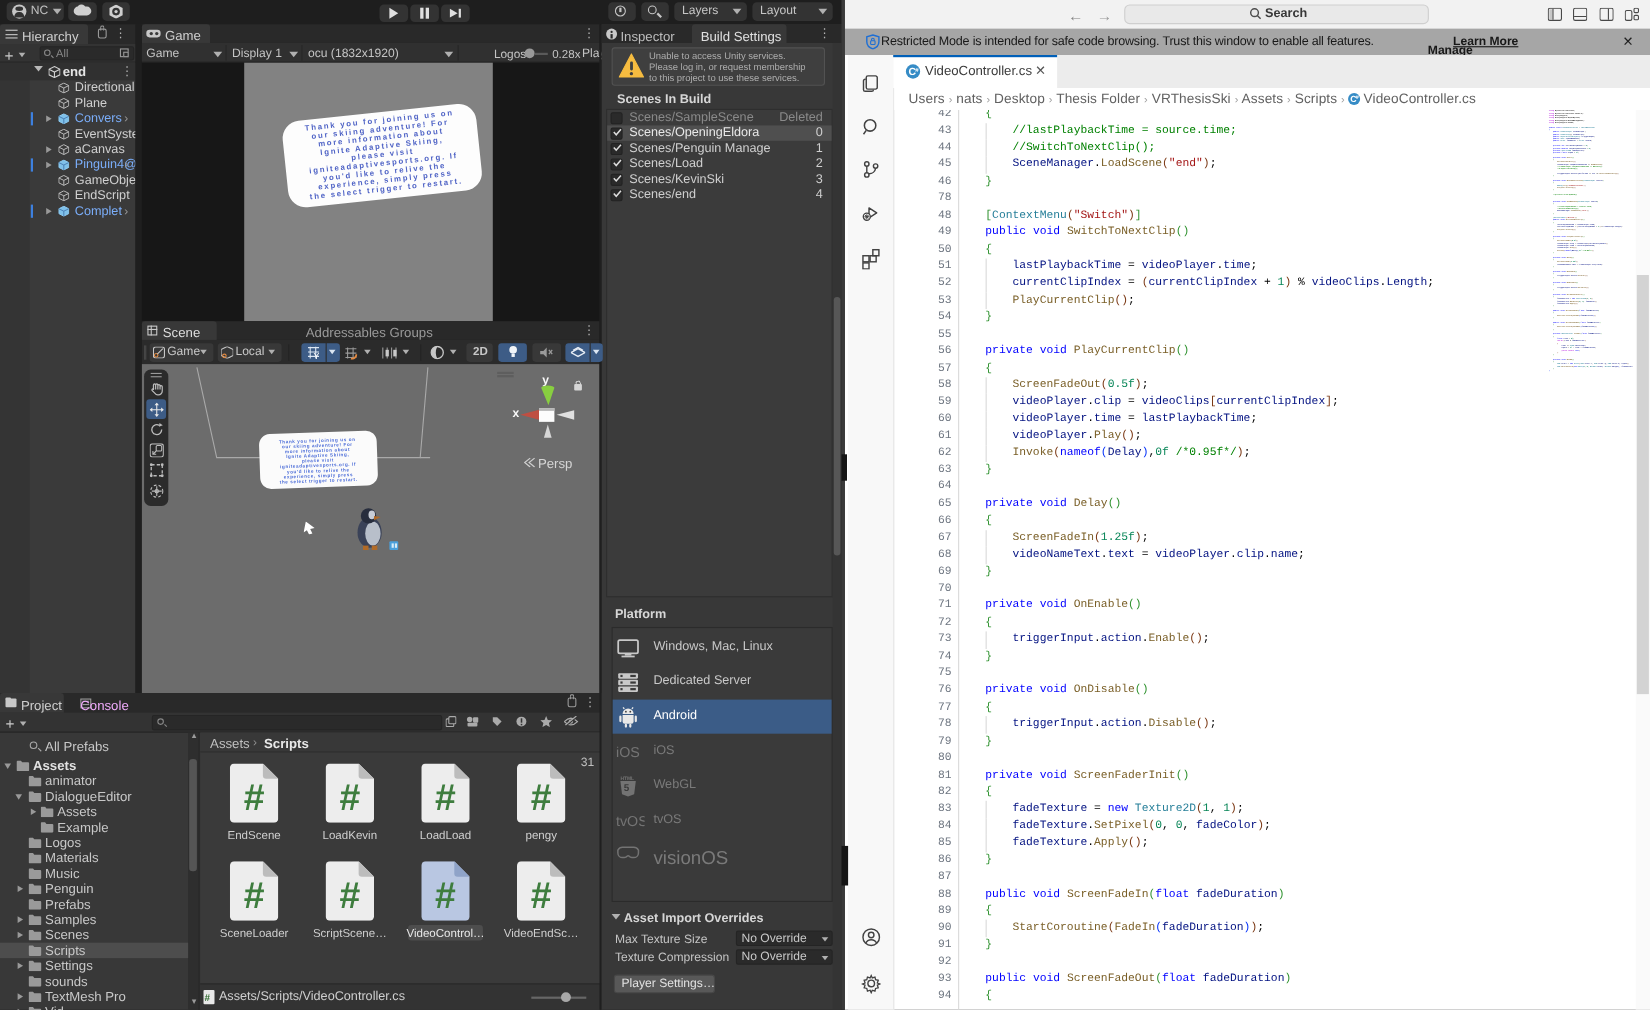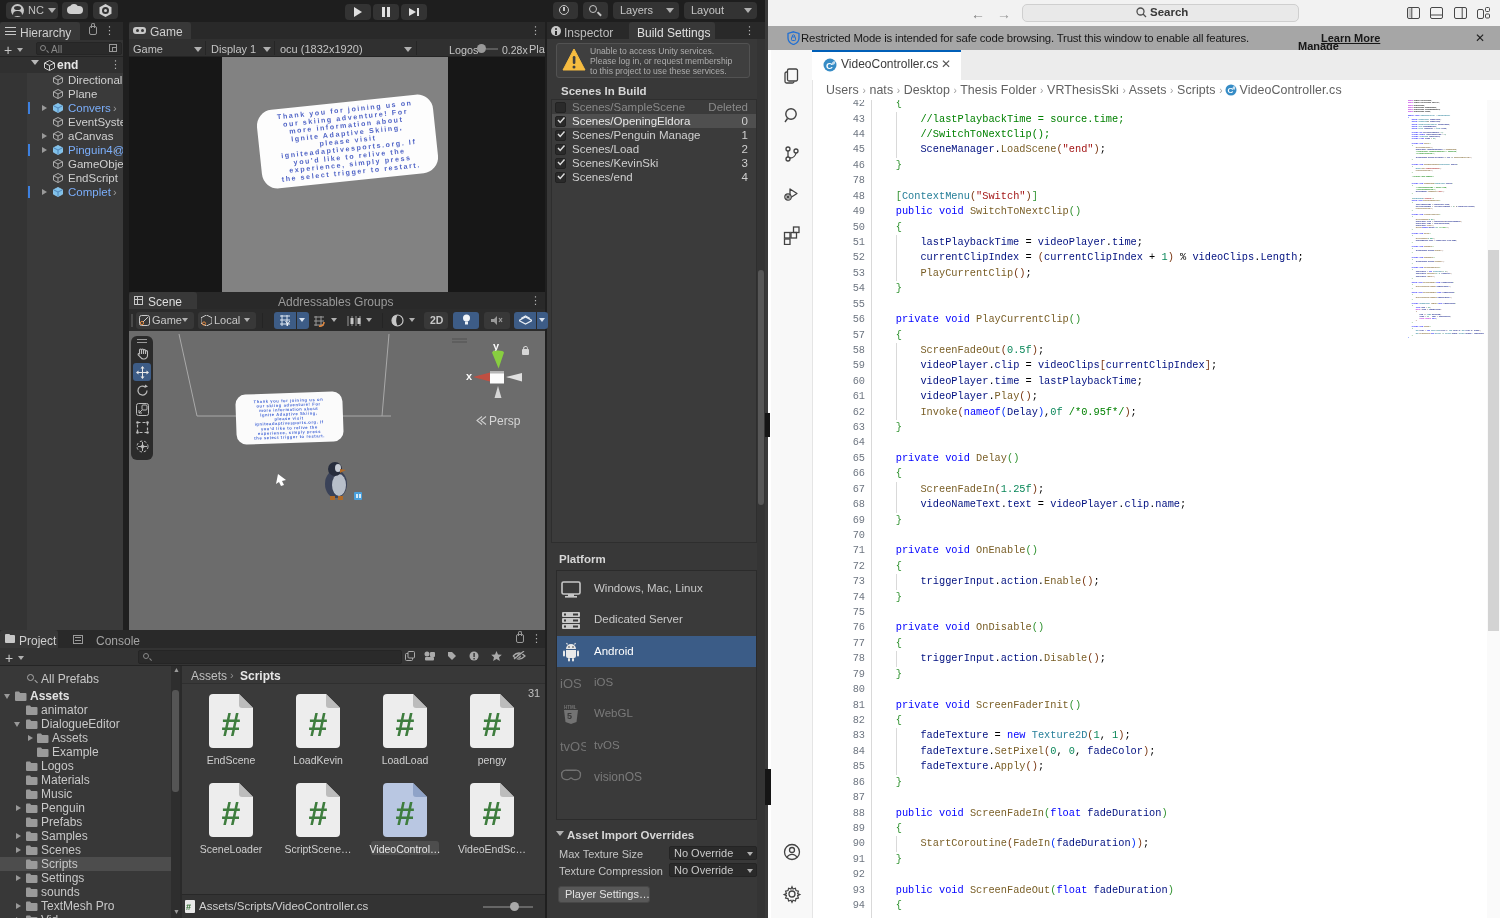--- a/index.html
+++ b/index.html
@@ -163,21 +163,21 @@
 
   <div class="abs" style="left:0;top:630px;width:547px;height:288px;background:#383838"></div>
   <div class="tabrow" style="left:0;top:630px;width:547px;height:18px;background:#292929"></div>
   <div class="utab" style="left:0;width:58px;top:630px;height:18px"></div>
   <div class="abs" style="left:5px;top:635px;width:10px;height:8px;background:#c8c8c8;border-radius:1px"></div>
   <div class="abs" style="left:5px;top:634px;width:5px;height:2px;background:#c8c8c8;border-radius:1px 1px 0 0"></div>
   <div class="abs" style="left:19px;top:634px;font-size:12px;color:#cfcfcf">Project</div>
   <div class="abs" style="left:73px;top:635px;width:10px;height:9px;border:1.2px solid #9a9a9a"></div>
   <div class="abs" style="left:75px;top:637px;width:6px;height:1.2px;background:#9a9a9a"></div>
   <div class="abs" style="left:75px;top:640px;width:6px;height:1.2px;background:#9a9a9a"></div>
-  <div class="abs" style="left:96px;top:634px;font-size:12px;color:#a3a3a3">Console</div>
+  <div class="abs" style="left:73px;top:634px;font-size:12px;color:#f0abfc">Console</div>
   <div class="abs" style="left:516px;top:634px;width:8px;height:9px;border:1.3px solid #999;border-radius:2px"></div>
   <div class="abs" style="left:518px;top:631px;width:4px;height:5px;border:1.3px solid #999;border-bottom:none;border-radius:3px 3px 0 0"></div>
   <div class="kebab" style="left:531px;top:632px">⋮</div>
 
   <div class="abs" style="left:0;top:648px;width:547px;height:18px;background:#333;border-bottom:1px solid #242424"></div>
   <div class="abs" style="left:5px;top:650px;font-size:14px;color:#c8c8c8">+</div>
   <div class="abs" style="left:18px;top:656px;width:0;height:0;border-left:3.5px solid transparent;border-right:3.5px solid transparent;border-top:4.5px solid #b0b0b0"></div>
   <div class="abs" style="left:138px;top:650px;width:264px;height:14px;background:#2a2a2a;border-radius:2px;border:1px solid #252525"></div>
   <div class="abs" style="left:143px;top:653px;width:6px;height:6px;border:1.2px solid #888;border-radius:50%"></div>
   <div class="abs" style="left:149px;top:659px;width:3px;height:1.2px;background:#888;transform:rotate(45deg)"></div>
@@ -776,21 +776,21 @@
       <svg width="26" height="22">
         <text x="0" y="16" font-size="13" fill="#737373" font-family="Liberation Sans">tvOS</text>
       </svg>
     </div>
     <div style="position: absolute; left: 594px; top: 738.5px; font-size: 11.5px; color: rgb(122, 122, 122);">tvOS</div>
     <div style="position: absolute; left: 560px; top: 765.8px; width: 26px; height: 22px;">
       <svg width="26" height="22">
         <path d="M2,8 a6,6 0 0 1 6,-3 h10 a6,6 0 0 1 6,3 v3 a5,5 0 0 1 -5,5 h-2 a4,4 0 0 1 -3,-1.5 a1.5,1.5 0 0 0 -2,0 a4,4 0 0 1 -3,1.5 h-2 a5,5 0 0 1 -5,-5 z" transform="scale(0.85)" fill="none" stroke="#737373" stroke-width="1.6"></path>
       </svg>
     </div>
-    <div style="position: absolute; left: 594px; top: 769.8px; font-size: 12px; color: rgb(122, 122, 122);">visionOS</div>
+    <div style="position: absolute; left: 594px; top: 769.8px; font-size: 17px; color: rgb(122, 122, 122);">visionOS</div>
     <div style="position: absolute; left: 556px; top: 831px; width: 0px; height: 0px; border-left: 4px solid transparent; border-right: 4px solid transparent; border-top: 5px solid rgb(176, 176, 176);"></div>
     <div style="position: absolute; left: 567px; top: 829px; font-size: 11.5px; font-weight: bold; color: rgb(214, 214, 214);">Asset Import Overrides</div>
     <div style="position: absolute; left: 559px; top: 848px; font-size: 11px; color: rgb(196, 196, 196);">Max Texture Size</div>
     <div style="position: absolute; left: 559px; top: 865px; font-size: 11px; color: rgb(196, 196, 196);">Texture Compression</div>
     <div style="position: absolute; left: 669px; top: 846px; width: 88px; height: 14px; background: rgb(42, 42, 42); border: 1px solid rgb(36, 36, 36); border-radius: 2px;"></div>
     <div style="position: absolute; left: 674px; top: 847px; font-size: 11px; color: rgb(200, 200, 200);">No Override</div>
     <div style="position: absolute; left: 747px; top: 851.5px; width: 0px; height: 0px; border-left: 3.5px solid transparent; border-right: 3.5px solid transparent; border-top: 4.5px solid rgb(176, 176, 176);"></div>
     <div style="position: absolute; left: 669px; top: 863px; width: 88px; height: 14px; background: rgb(42, 42, 42); border: 1px solid rgb(36, 36, 36); border-radius: 2px;"></div>
     <div style="position: absolute; left: 674px; top: 864px; font-size: 11px; color: rgb(200, 200, 200);">No Override</div>
     <div style="position: absolute; left: 747px; top: 868.5px; width: 0px; height: 0px; border-left: 3.5px solid transparent; border-right: 3.5px solid transparent; border-top: 4.5px solid rgb(176, 176, 176);"></div>

